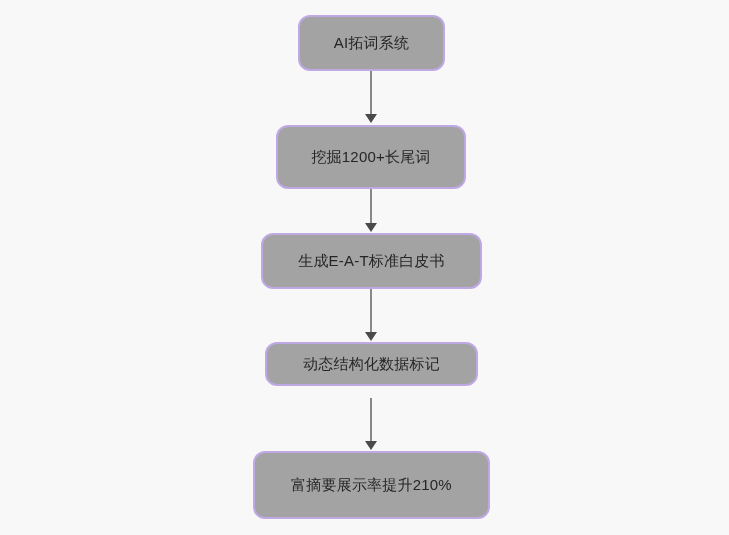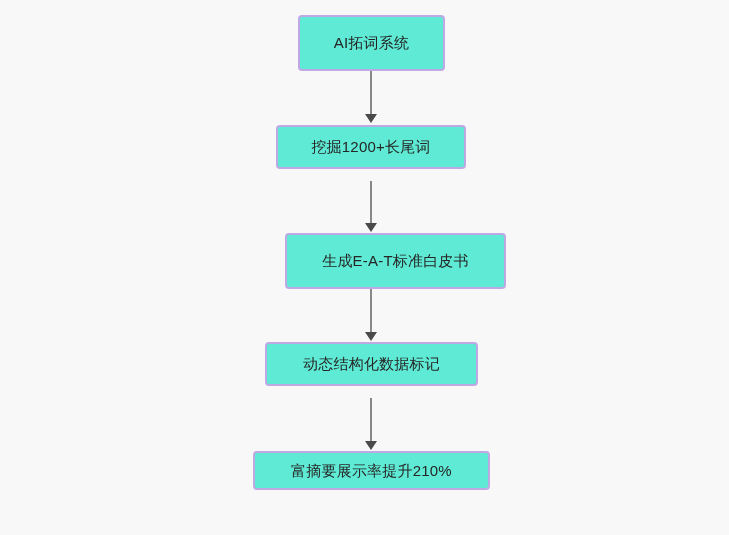--- a/index.html
+++ b/index.html
@@ -15,42 +15,42 @@
   }
   #flowchart-canvas {
     position: relative;
     width: 729px;
     height: 535px;
     background: #f8f8f8;
   }
   .node {
     position: absolute;
     box-sizing: border-box;
-    background: #5eead4;
+    background: #a3a3a3;
     border: 2px solid #bfa9e4;
-    border-radius: 4px;
+    border-radius: 12px;
     display: flex;
     align-items: center;
     justify-content: center;
     z-index: 2;
   }
   .node-label {
     font-size: 15px;
     line-height: 1.2;
     color: #262626;
     letter-spacing: 0.2px;
     text-align: center;
     white-space: nowrap;
   }
   
   .node-1 { left: 298px; top: 15px;  width: 147px; height: 56px; }
-  .node-2 { left: 276px; top: 125px; width: 190px; height: 44px; }
-  .node-3 { left: 261px; top: 233px; width: 221px; height: 56px; margin-left: 24px; }
+  .node-2 { left: 276px; top: 125px; width: 190px; height: 64px; }
+  .node-3 { left: 261px; top: 233px; width: 221px; height: 56px; }
   .node-4 { left: 265px; top: 342px; width: 213px; height: 44px; }
-  .node-5 { left: 253px; top: 451px; width: 237px; height: 39px; }
+  .node-5 { left: 253px; top: 451px; width: 237px; height: 68px; }
 
   .connector {
     position: absolute;
     z-index: 1;
     left: 370px;
     width: 2px;
     background: #888888;
   }
   .connector-1 { top: 71px;  height: 46px; }
   .connector-2 { top: 181px; height: 44px; }

